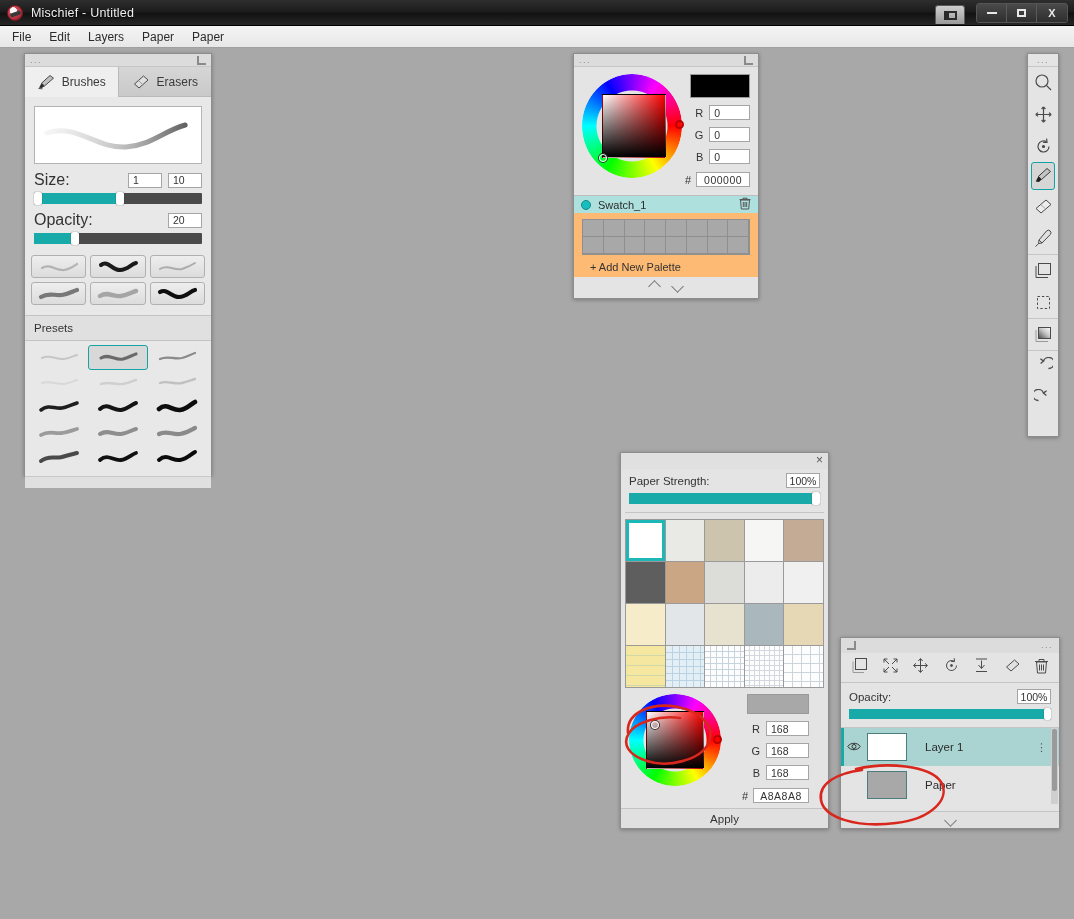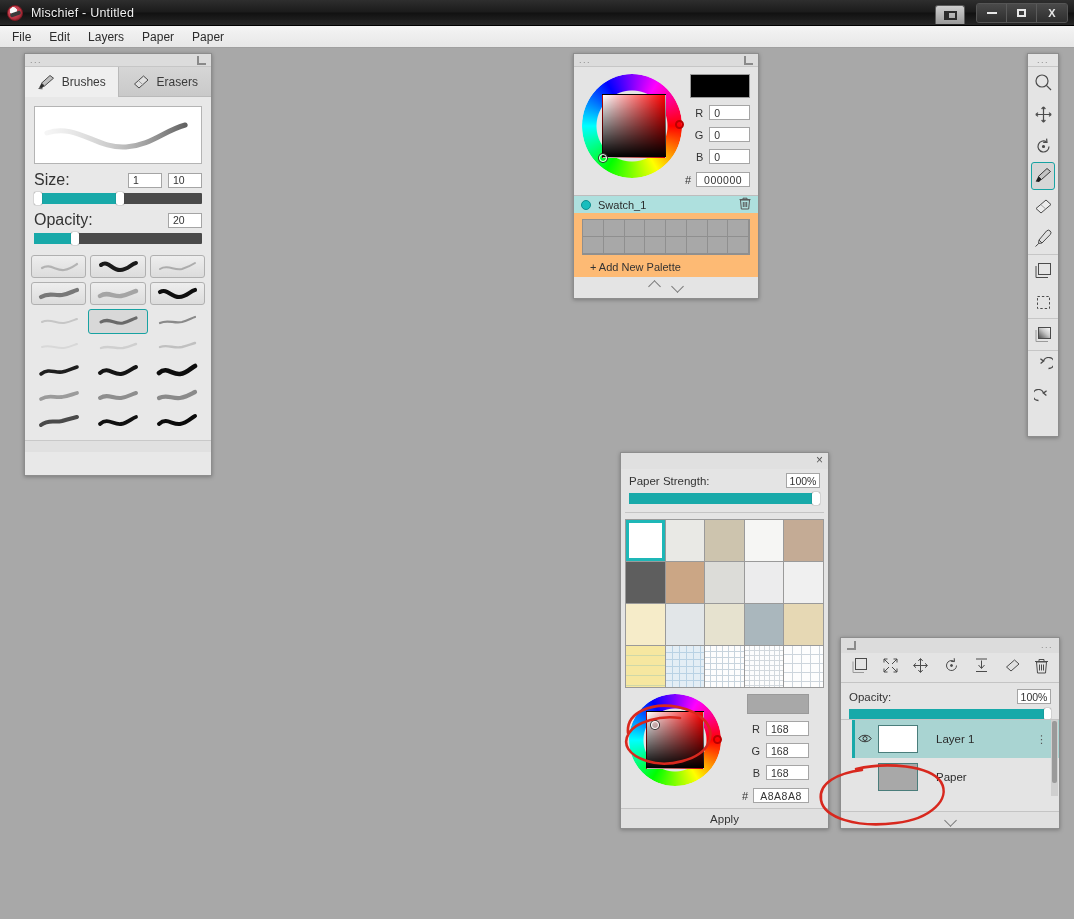--- a/index.html
+++ b/index.html
@@ -189,21 +189,21 @@
   
   #layers-panel { left: 840px; top: 637px; width: 220px; height: 192px; background:#e4e4e4; }
   .lp-head { height: 15px; background:#dcdcdc; display:flex; align-items:center; justify-content:space-between; padding:0 6px; }
   .lp-tools { height: 30px; display:flex; align-items:center; justify-content:space-between; padding: 0 10px; border-bottom:1px solid #c4c4c4; }
   .lp-op { display:flex; align-items:center; padding: 6px 8px 0 8px; }
   .lp-op .lbl { font-size:11.5px; color:#333; }
   .lp-op .val { margin-left:auto; width:34px; height:15px; background:#fff; border:1px solid #a5a5a5; font-size:10.5px; color:#333; display:flex; align-items:center; justify-content:center; }
   .lp-sl { margin: 5px 8px 0 8px; height: 10px; background:#4a4a4a; position:relative; }
   .lp-sl .fill { position:absolute; left:0; top:0; bottom:0; right:5px; background:#18a9a9; }
   .lp-sl .knob { position:absolute; right:0; top:-1px; width:7px; height:12px; background:#fff; border-radius:2px; box-shadow:0 0 1px #333; }
-  .layer-list { border-top:1px solid #c4c4c4; position:relative;padding-left:11px; }
+  .layer-list { margin-top: 8px; border-top:1px solid #c4c4c4; position:relative; }
   .layer-row { height: 38px; display:flex; align-items:center; padding-left: 6px; position:relative; }
   .layer-row.sel { background:#a9d4d2; border-left:3px solid #18a9a9; padding-left:3px; }
   .layer-thumb { width: 40px; height: 28px; background:#fff; border:1px solid #4a7d7b; margin-left:6px; }
   .layer-thumb.paper { background:#a8a8a8; }
   .layer-name { font-size:11.5px; color:#2b2b2b; margin-left: 18px; }
   .layer-kebab { position:absolute; right:12px; color:#555; font-size:11px; line-height:3px; }
   .lp-scroll { position:absolute; right:1px; top:0; bottom:0; width:7px; background:#cfcfcf; }
   .lp-scroll .th { position:absolute; top:1px; left:1px; right:1px; height:62px; background:#9a9a9a; border-radius:2px; }
   .lp-foot { position:absolute; left:0; right:0; bottom:0; height:17px; background:#e0e0e0; border-top:1px solid #c4c4c4; display:flex; align-items:center; justify-content:center; }
 
@@ -332,20 +332,23 @@
             <path d="M3 10 C11 5,16 11,24 10 C31 9,35 6,39 5" fill="none" stroke="#a5a5a5" stroke-width="4.4" stroke-linecap="round"></path>
           </svg>
       </div>
       <div class="brush-cell">
         <svg width="42" height="16" viewBox="0 0 42 16">
             <path d="M4 6 C11 2,15 11,23 11 C31 11,34 5,39 4" fill="none" stroke="#0e0e0e" stroke-width="4.2" stroke-linecap="round"></path>
           </svg>
       </div>
     </div>
 
+    <div class="sec-divider">
+      <div class="sec-title">Presets</div>
+    </div>
 
     <div class="preset-grid">
       <div class="preset-cell">
           <svg width="46" height="17" viewBox="0 0 46 17">
             <path d="M6 9 C14 5,20 11,28 10 C34 9,38 7,41 6" fill="none" stroke="#c6c6c6" stroke-width="2" stroke-linecap="round"></path>
           </svg>
         </div>
       <div class="preset-cell sel">
           <svg width="46" height="17" viewBox="0 0 46 17">
             <path d="M6 9 C14 4,20 12,28 10 C34 8,38 6,41 5" fill="none" stroke="#6a6a6a" stroke-width="3.2" stroke-linecap="round"></path>

